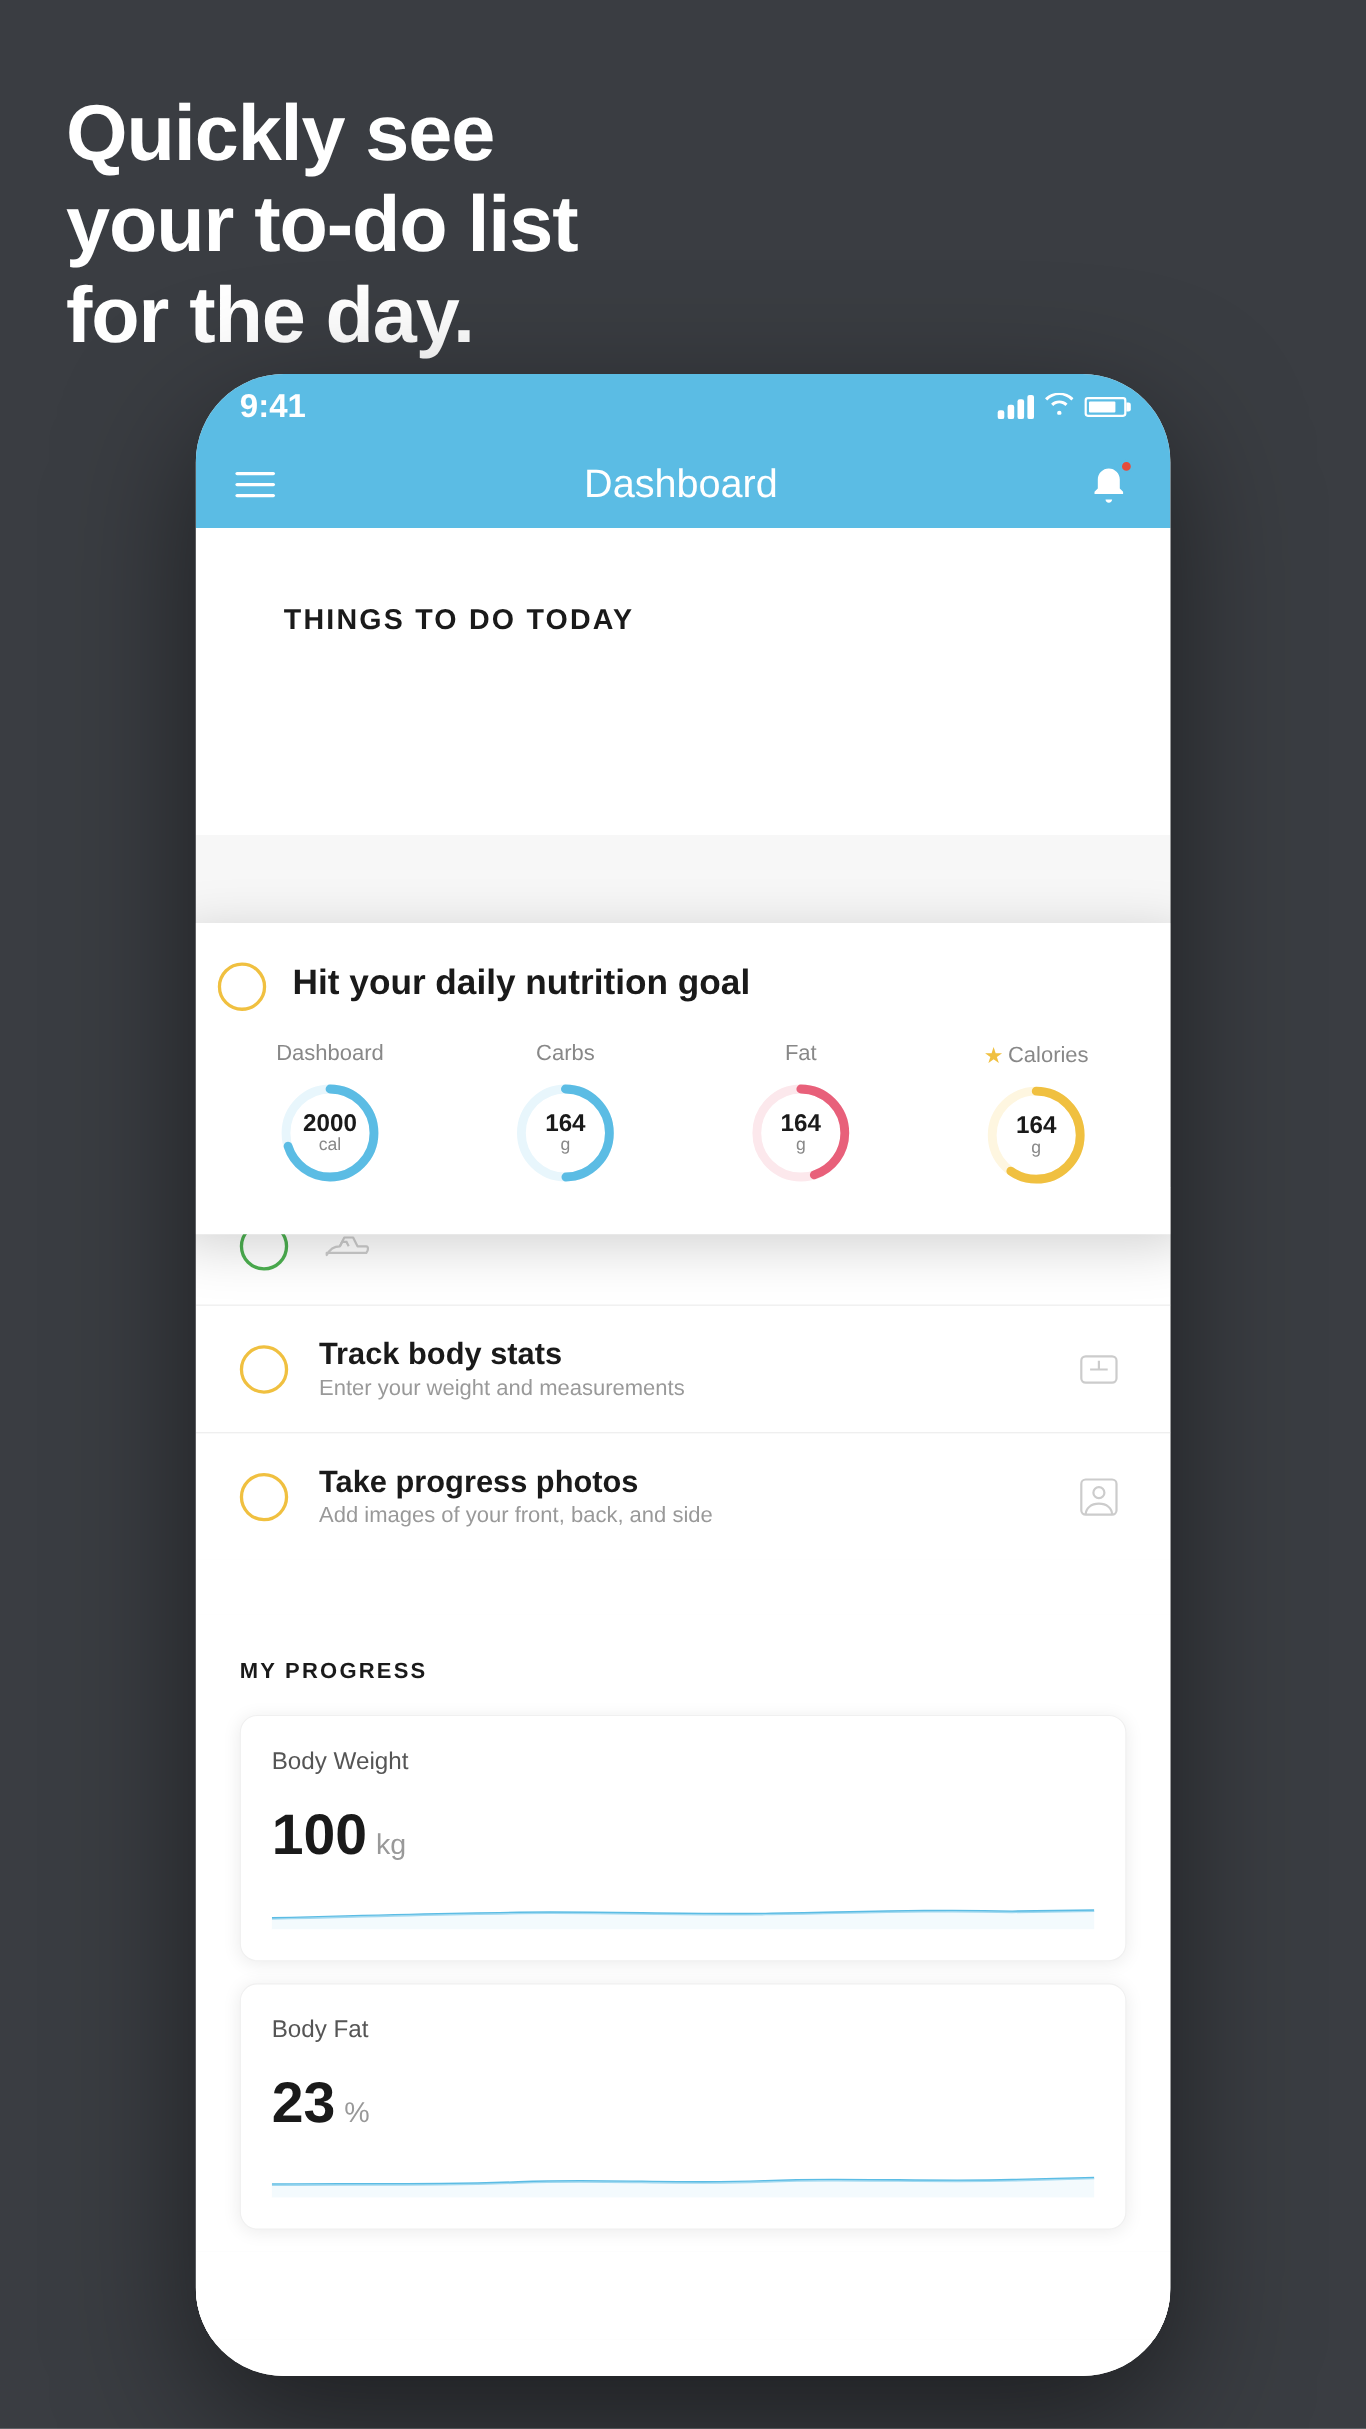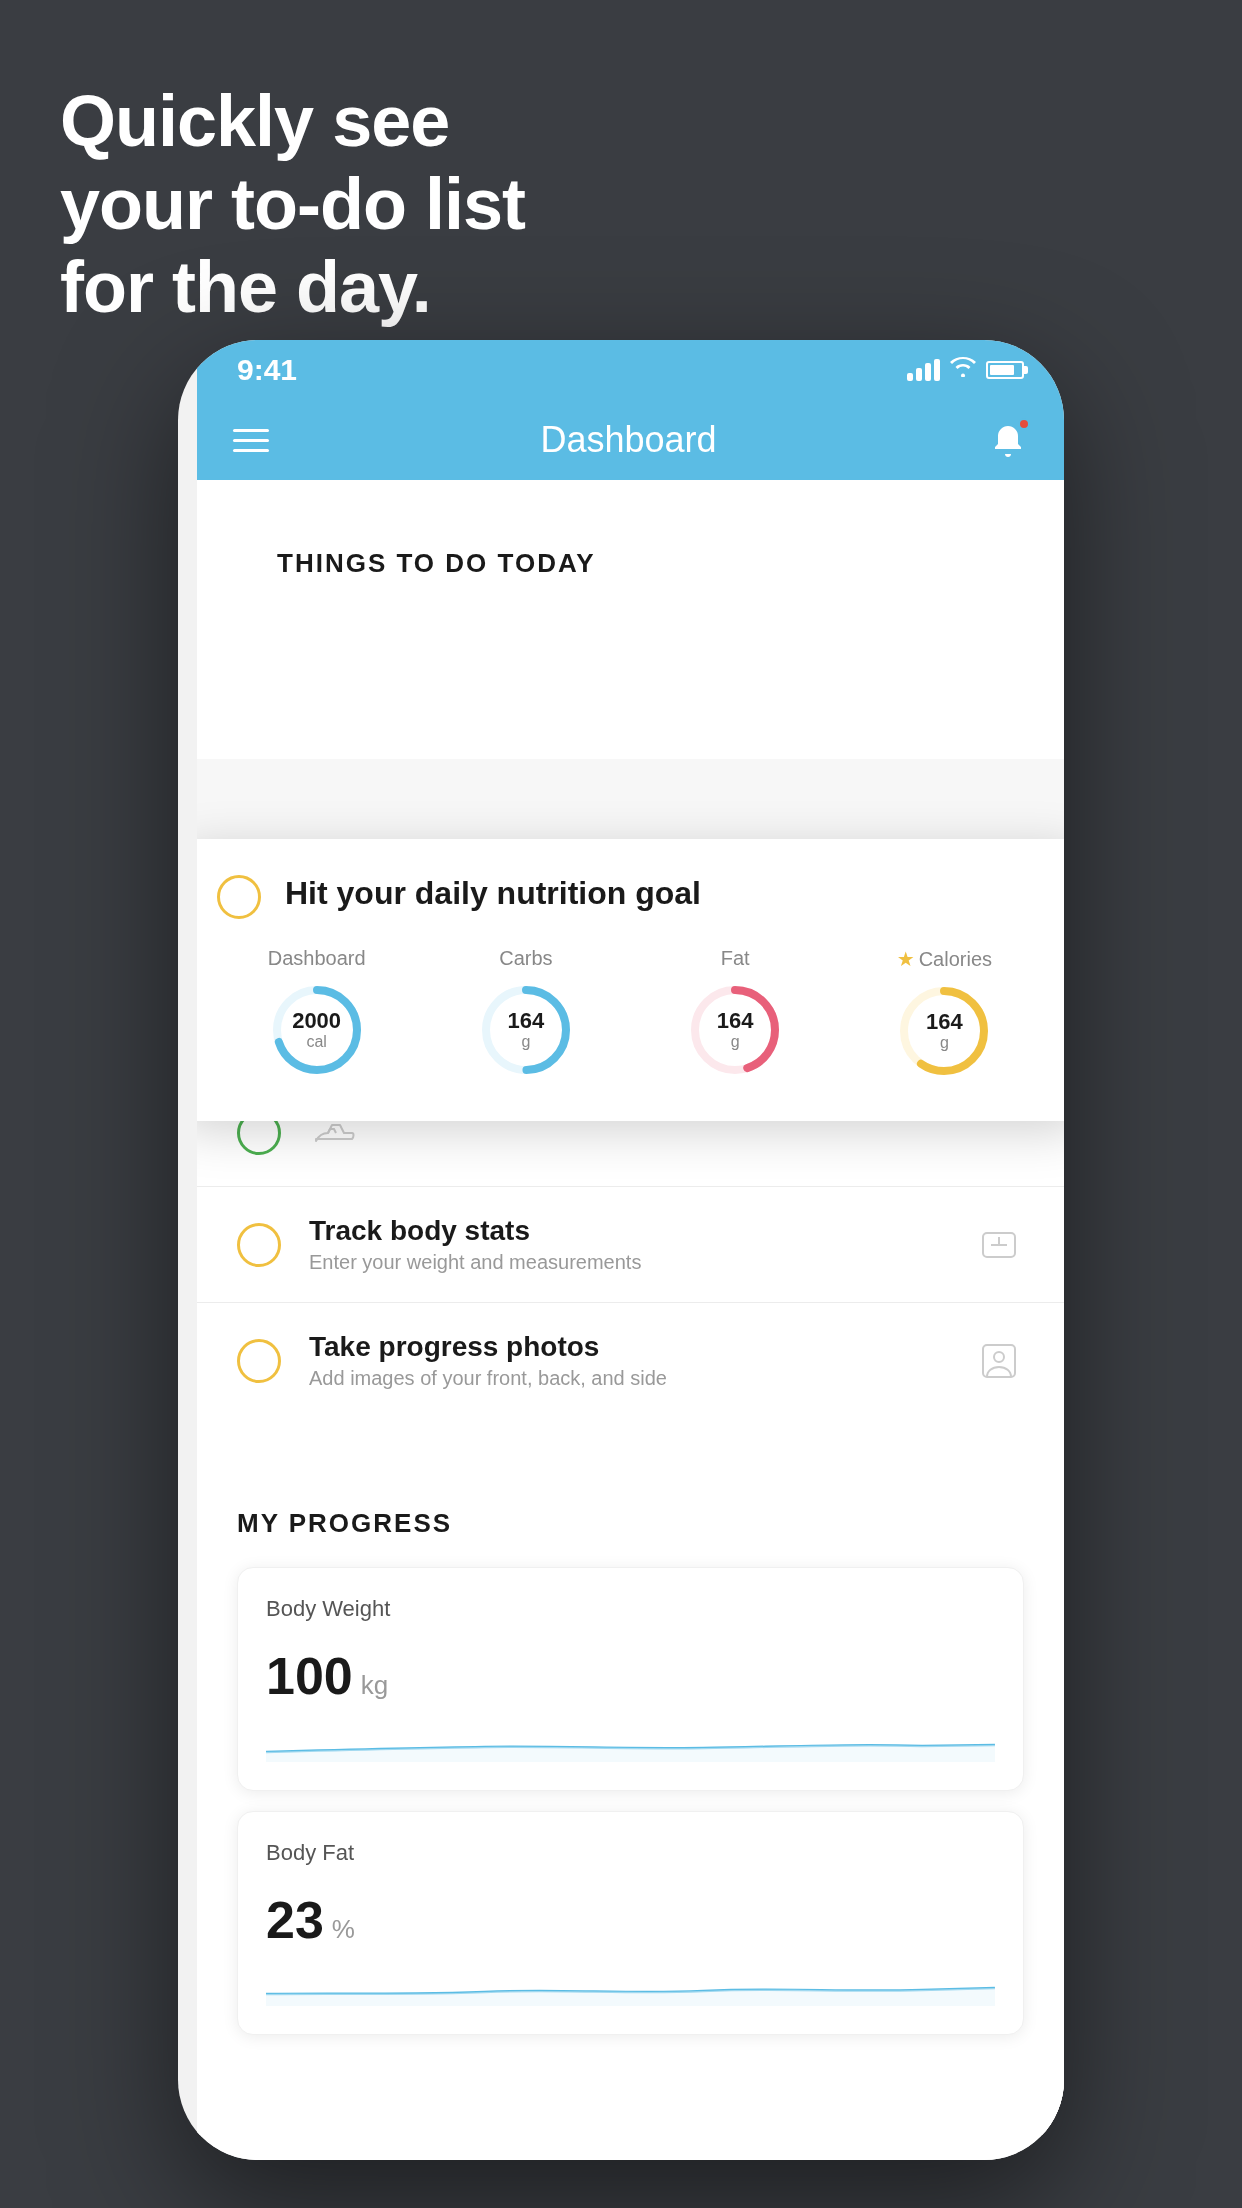--- a/index.html
+++ b/index.html
@@ -27,21 +27,20 @@
     .phone {
       position: absolute;
       top: 340px;
       left: 178px;
       width: 886px;
       height: 1820px;
       background: #f2f2f2;
       border-radius: 80px;
       overflow: hidden;
       box-shadow: 0 40px 120px rgba(0,0,0,0.5);
-      padding-left: 19px;
     }
 
     
     .status-bar {
       background: #5bbce4;
       height: 60px;
       display: flex;
       align-items: center;
       justify-content: space-between;
       padding: 0 40px;
@@ -270,21 +269,21 @@
       justify-content: center;
     }
     .todo-icon svg { width: 44px; height: 44px; }
 
     
     .progress-section {
       background: white;
       padding: 40px 40px 20px;
     }
     .progress-title {
-      font-size: 26px;
+      font-size: 20px;
       font-weight: 800;
       letter-spacing: 2px;
       color: #1a1a1a;
       text-transform: uppercase;
       margin-bottom: 28px;
     }
     .progress-cards {
       display: flex;
       gap: 20px;
       flex-direction: column;

